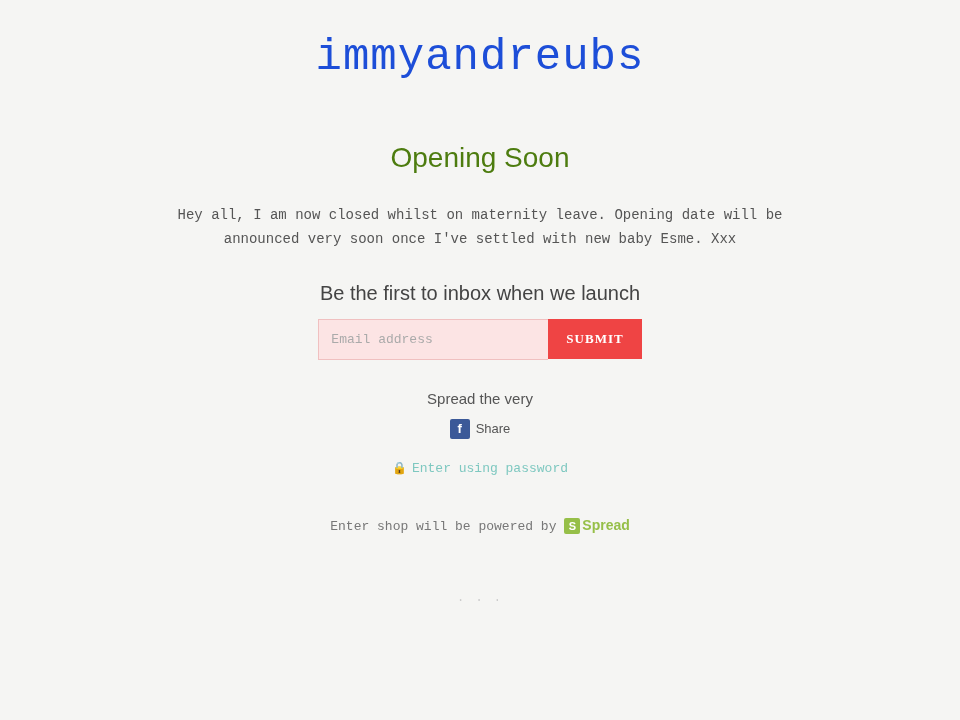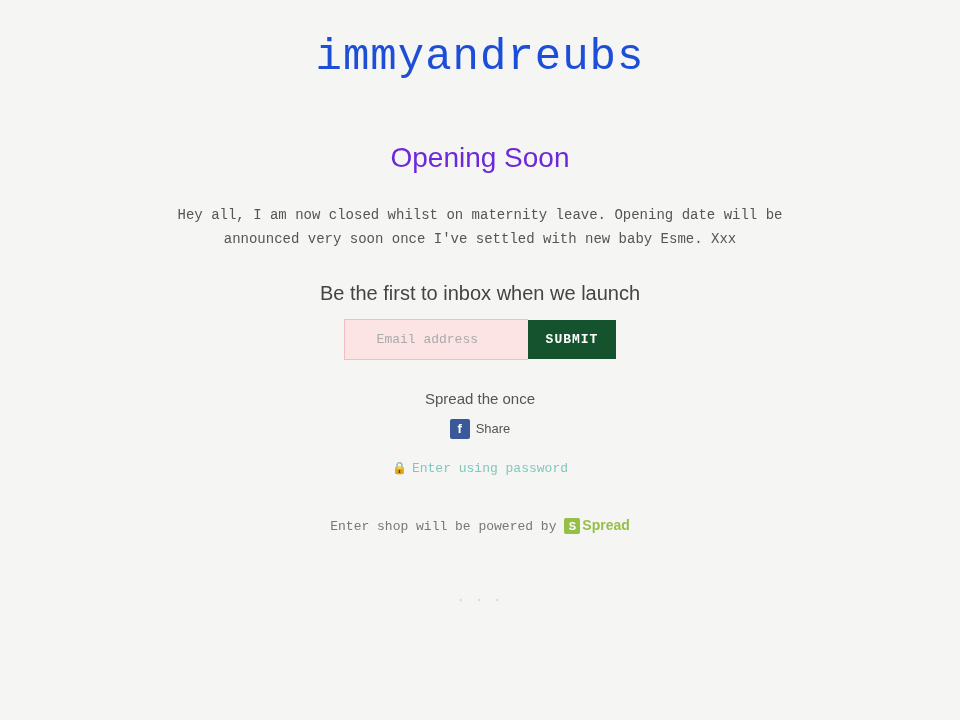--- a/index.html
+++ b/index.html
@@ -35,21 +35,21 @@
     .main-content {
       width: 100%;
       max-width: 700px;
       text-align: center;
       padding: 40px 20px 20px;
     }
 
     .opening-heading {
       font-size: 28px;
       font-weight: 400;
-      color: #6d28d9;
+      color: #4d7c0f;
       margin-bottom: 30px;
       font-family: Arial, sans-serif;
     }
 
     .message-text {
       font-size: 14px;
       color: #555;
       line-height: 1.7;
       margin-bottom: 30px;
       font-family: 'Courier New', Courier, monospace;
@@ -81,42 +81,42 @@
 
     .email-form {
       display: flex;
       justify-content: center;
       align-items: center;
       gap: 0;
       margin-bottom: 30px;
     }
 
     .email-input {
-      width: 184px;
-      padding: 12px 32px;
+      width: 230px;
+      padding: 12px 12px;
       background-color: #fce4e4;
       border: 1px solid #f0c0c0;
       border-right: none;
       font-size: 13px;
       font-family: 'Courier New', Courier, monospace;
       color: #1d4ed8;
       outline: none;
     }
 
     .email-input::placeholder {
       color: #aaa;
     }
 
     .submit-button {
       padding: 12px 18px;
-      background-color: #14532d;
+      background-color: #ef4444;
       color: white;
       border: none;
       font-size: 13px;
-      font-family: Liberation Mono, monospace;
+      font-family: Liberation Serif, serif;
       font-weight: bold;
       letter-spacing: 1px;
       cursor: pointer;
       white-space: nowrap;
     }
 
     .spread-word-section {
       margin-top: 10px;
       margin-bottom: 16px;
     }
@@ -225,21 +225,21 @@
     <h3 class="launch-heading">Be the first to inbox when we launch</h3>
 
 
     <form class="email-form">
       <input type="email" class="email-input" placeholder="Email address" style="">
       <button type="submit" class="submit-button">SUBMIT</button>
     </form>
   </div>
 
   <div class="spread-word-section">
-    <p class="spread-word-label">Spread the once</p>
+    <p class="spread-word-label">Spread the very</p>
 
     <a href="#" class="facebook-share">
       <span class="facebook-icon">f</span>
       <span>Share</span>
     </a>
   </div>
 
   <div class="password-section">
     <a href="#" class="password-link">
       <span class="lock-icon">🔒</span>

